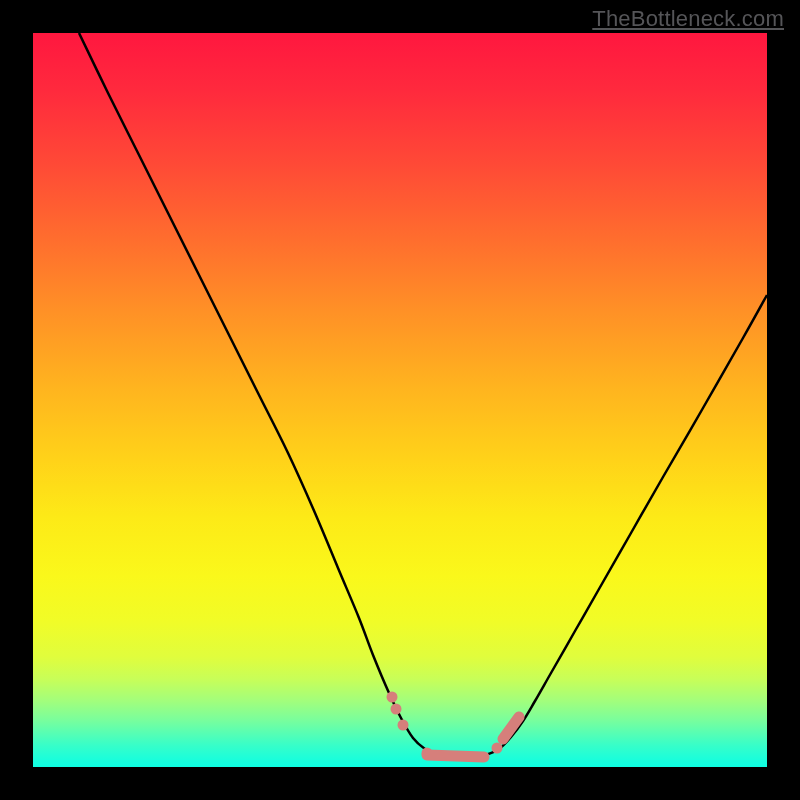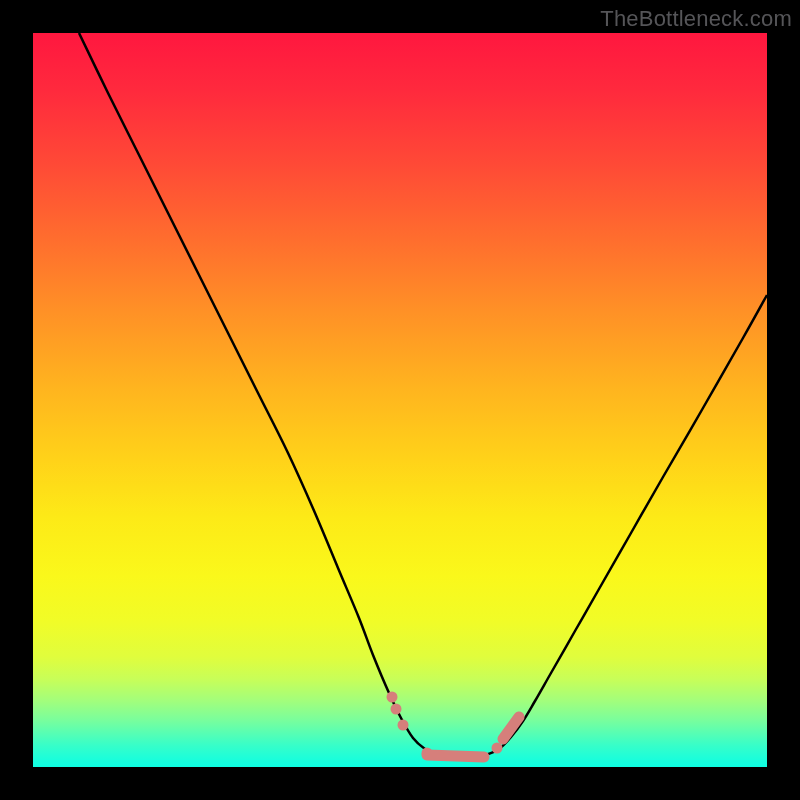--- a/index.html
+++ b/index.html
@@ -47,25 +47,26 @@
   .curve-svg {
     position: absolute;
     left: 0;
     top: 0;
     width: 734px;
     height: 734px;
   }
   .watermark {
     position: absolute;
     top: 6px;
-    right: 8px;
+    right: 16px;
     color: #555558;
     font-size: 22px;
     font-weight: 500;
     letter-spacing: 0.2px;
+    text-decoration: underline;
   }
 </style>
 </head>
 <body>
 
 <div class="frame">
 
   <div class="plot-area">
     <svg class="curve-svg" viewBox="0 0 734 734" preserveAspectRatio="none">
       <path id="main-curve" fill="none" stroke="#000000" stroke-width="2.5" d="M 46 0 C 50.8 10.0, 65.2 40.0, 75 60 C 84.8 80.0, 95.0 100.0, 105 120 C 115.0 140.0, 125.0 160.0, 135 180 C 145.0 200.0, 155.0 220.0, 165 240 C 175.0 260.0, 185.0 280.0, 195 300 C 205.0 320.0, 215.0 340.0, 225 360 C 235.0 380.0, 245.5 400.0, 255 420 C 264.5 440.0, 273.7 460.8, 282 480 C 290.3 499.2, 297.7 517.5, 305 535 C 312.3 552.5, 320.2 570.5, 326 585 C 331.8 599.5, 335.0 609.5, 340 622 C 345.0 634.5, 351.3 649.5, 356 660 C 360.7 670.5, 364.0 677.5, 368 685 C 372.0 692.5, 376.0 699.8, 380 705 C 384.0 710.2, 388.0 713.2, 392 716 C 396.0 718.8, 399.3 720.5, 404 722 C 408.7 723.5, 414.7 724.5, 420 725 C 425.3 725.5, 430.7 725.5, 436 725 C 441.3 724.5, 447.0 723.5, 452 722 C 457.0 720.5, 461.7 719.0, 466 716 C 470.3 713.0, 474.0 708.7, 478 704 C 482.0 699.3, 486.0 694.0, 490 688 C 494.0 682.0, 497.3 676.0, 502 668 C 506.7 660.0, 511.3 651.7, 518 640 C 524.7 628.3, 534.0 612.0, 542 598 C 550.0 584.0, 556.7 572.3, 566 556 C 575.3 539.7, 587.3 518.7, 598 500 C 608.7 481.3, 618.0 464.8, 630 444 C 642.0 423.2, 656.7 398.2, 670 375 C 683.3 351.8, 699.3 323.8, 710 305 C 720.7 286.2, 730.0 269.2, 734 262"></path>

